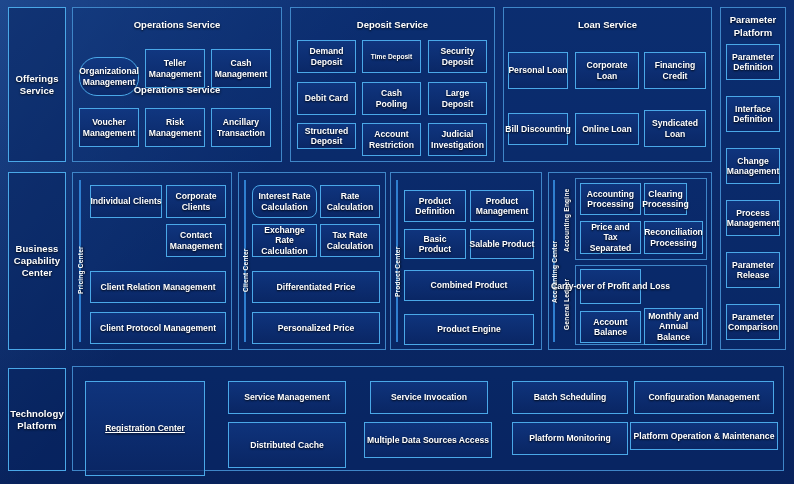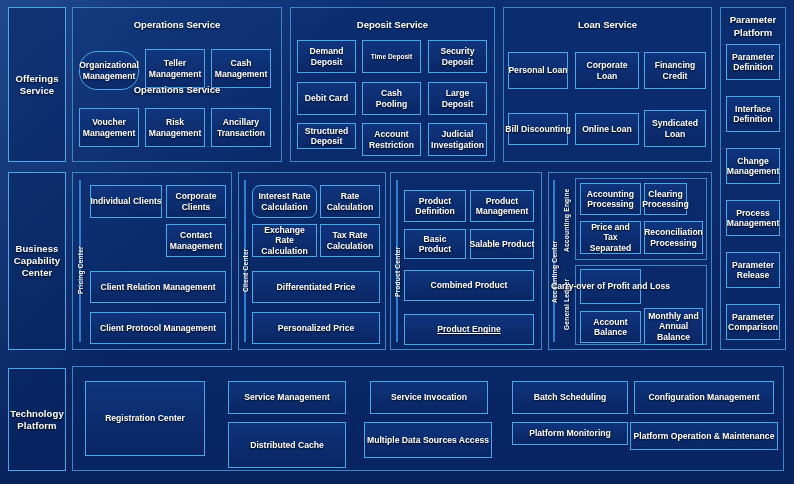--- a/index.html
+++ b/index.html
@@ -79,21 +79,21 @@
 </head>
 <body>
 
 <div id="root">
 
   <div class="sideLabel" style="left:8px;top:7px;width:58px;height:155px;">Offerings
 Service</div>
 
   <div class="group" style="left:72px;top:7px;width:210px;height:155px;"></div>
   <div class="groupTitle" style="left:72px;top:19px;width:210px;">Operations Service</div>
-  <div class="tile" style="left:79px;top:51px;width:60px;height:39px;border-radius:18px;">Organizational
+  <div class="tile" style="left:79px;top:57px;width:60px;height:39px;border-radius:18px;">Organizational
 Management</div>
   <div class="tile" style="left:145px;top:49px;width:60px;height:39px;">Teller
 Management</div>
   <div class="tile" style="left:211px;top:49px;width:60px;height:39px;">Cash
 Management</div>
   <div class="floatLabel" style="left:72px;top:84px;width:210px;">Operations Service</div>
   <div class="tile" style="left:79px;top:108px;width:60px;height:39px;">Voucher
 Management</div>
   <div class="tile" style="left:145px;top:108px;width:60px;height:39px;">Risk
 Management</div>
@@ -162,21 +162,21 @@
   <div class="group" style="left:390px;top:172px;width:152px;height:178px;"></div>
   <div class="vbar" style="left:396px;top:180px;height:162px;"></div>
   <div class="vlabel" style="left:391px;top:232px;width:12px;height:80px;">Product Center</div>
   <div class="tile" style="left:404px;top:190px;width:62px;height:32px;">Product
 Definition</div>
   <div class="tile" style="left:470px;top:190px;width:64px;height:32px;">Product
 Management</div>
   <div class="tile" style="left:404px;top:229px;width:62px;height:30px;">Basic Product</div>
   <div class="tile ovf" style="left:470px;top:229px;width:64px;height:30px;">Salable Product</div>
   <div class="tile" style="left:404px;top:270px;width:130px;height:31px;">Combined Product</div>
-  <div class="tile" style="left:404px;top:314px;width:130px;height:31px;text-decoration:underline;">Product Engine</div>
+  <div class="tile" style="left:404px;top:314px;width:130px;height:31px;">Product Engine</div>
 
   <div class="group" style="left:548px;top:172px;width:164px;height:178px;"></div>
   <div class="vbar" style="left:553px;top:180px;height:162px;"></div>
   <div class="vlabel" style="left:549px;top:230px;width:11px;height:84px;">Accounting Center</div>
   <div class="vlabel" style="left:561px;top:181px;width:11px;height:78px;">Accounting Engine</div>
   <div class="vlabel" style="left:561px;top:266px;width:11px;height:76px;">General Ledger</div>
   <div class="subFrame" style="left:575px;top:178px;width:132px;height:82px;"></div>
   <div class="tile" style="left:580px;top:183px;width:61px;height:32px;">Accounting
 Processing</div>
   <div class="tile" style="left:644px;top:183px;width:43px;height:32px;">Clearing
@@ -190,27 +190,27 @@
 Profit and Loss</div>
   <div class="tile" style="left:580px;top:311px;width:61px;height:32px;">Account
 Balance</div>
   <div class="tile" style="left:644px;top:308px;width:59px;height:37px;">Monthly and
 Annual
 Balance</div>
 
   <div class="sideLabel" style="left:8px;top:368px;width:58px;height:103px;">Technology
 Platform</div>
   <div class="group" style="left:72px;top:366px;width:712px;height:105px;"></div>
-  <div class="tile" style="left:85px;top:381px;width:120px;height:75px;">Registration Center</div>
+  <div class="tile" style="left:85px;top:381px;width:120px;height:95px;text-decoration:underline;">Registration Center</div>
   <div class="tile" style="left:228px;top:381px;width:118px;height:33px;">Service Management</div>
   <div class="tile" style="left:228px;top:422px;width:118px;height:46px;">Distributed Cache</div>
   <div class="tile" style="left:370px;top:381px;width:118px;height:33px;">Service Invocation</div>
   <div class="tile" style="left:364px;top:422px;width:128px;height:36px;">Multiple Data Sources Access</div>
   <div class="tile" style="left:512px;top:381px;width:116px;height:33px;">Batch Scheduling</div>
-  <div class="tile" style="left:512px;top:422px;width:116px;height:23px;">Platform Monitoring</div>
+  <div class="tile" style="left:512px;top:422px;width:116px;height:33px;">Platform Monitoring</div>
   <div class="tile" style="left:634px;top:381px;width:140px;height:33px;">Configuration Management</div>
   <div class="tile" style="left:630px;top:422px;width:148px;height:28px;">Platform Operation &amp; Maintenance</div>
 
   <div class="group" style="left:720px;top:7px;width:66px;height:343px;"></div>
   <div class="groupTitle" style="left:720px;top:14px;width:66px;line-height:1.35;white-space:pre-line;">Parameter
 Platform</div>
   <div class="tile" style="left:726px;top:44px;width:54px;height:36px;">Parameter
 Definition</div>
   <div class="tile" style="left:726px;top:96px;width:54px;height:36px;">Interface
 Definition</div>

